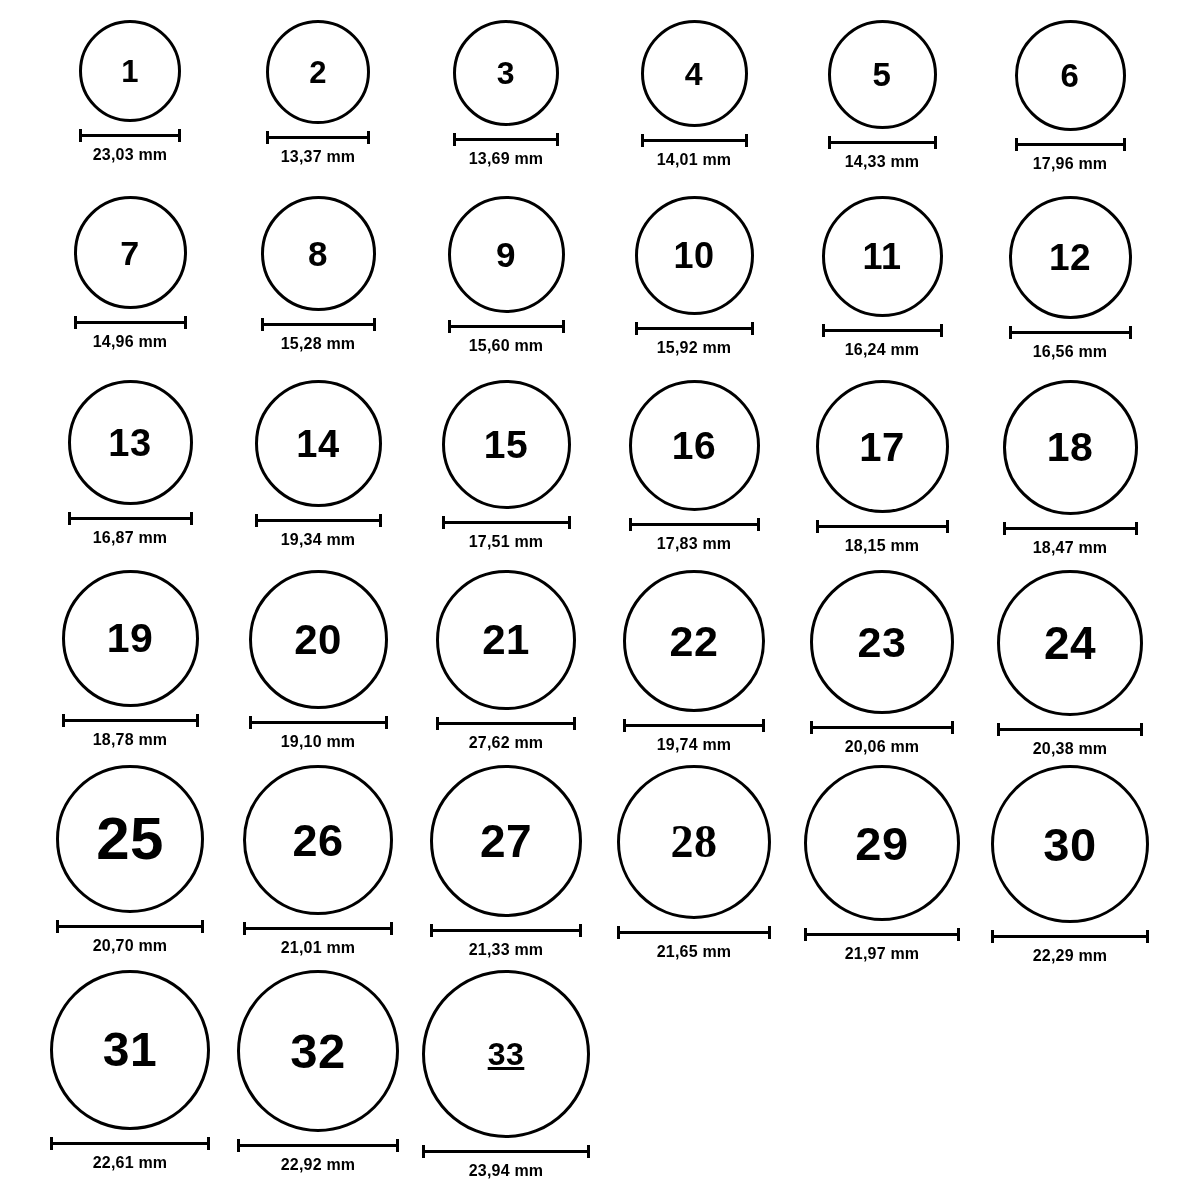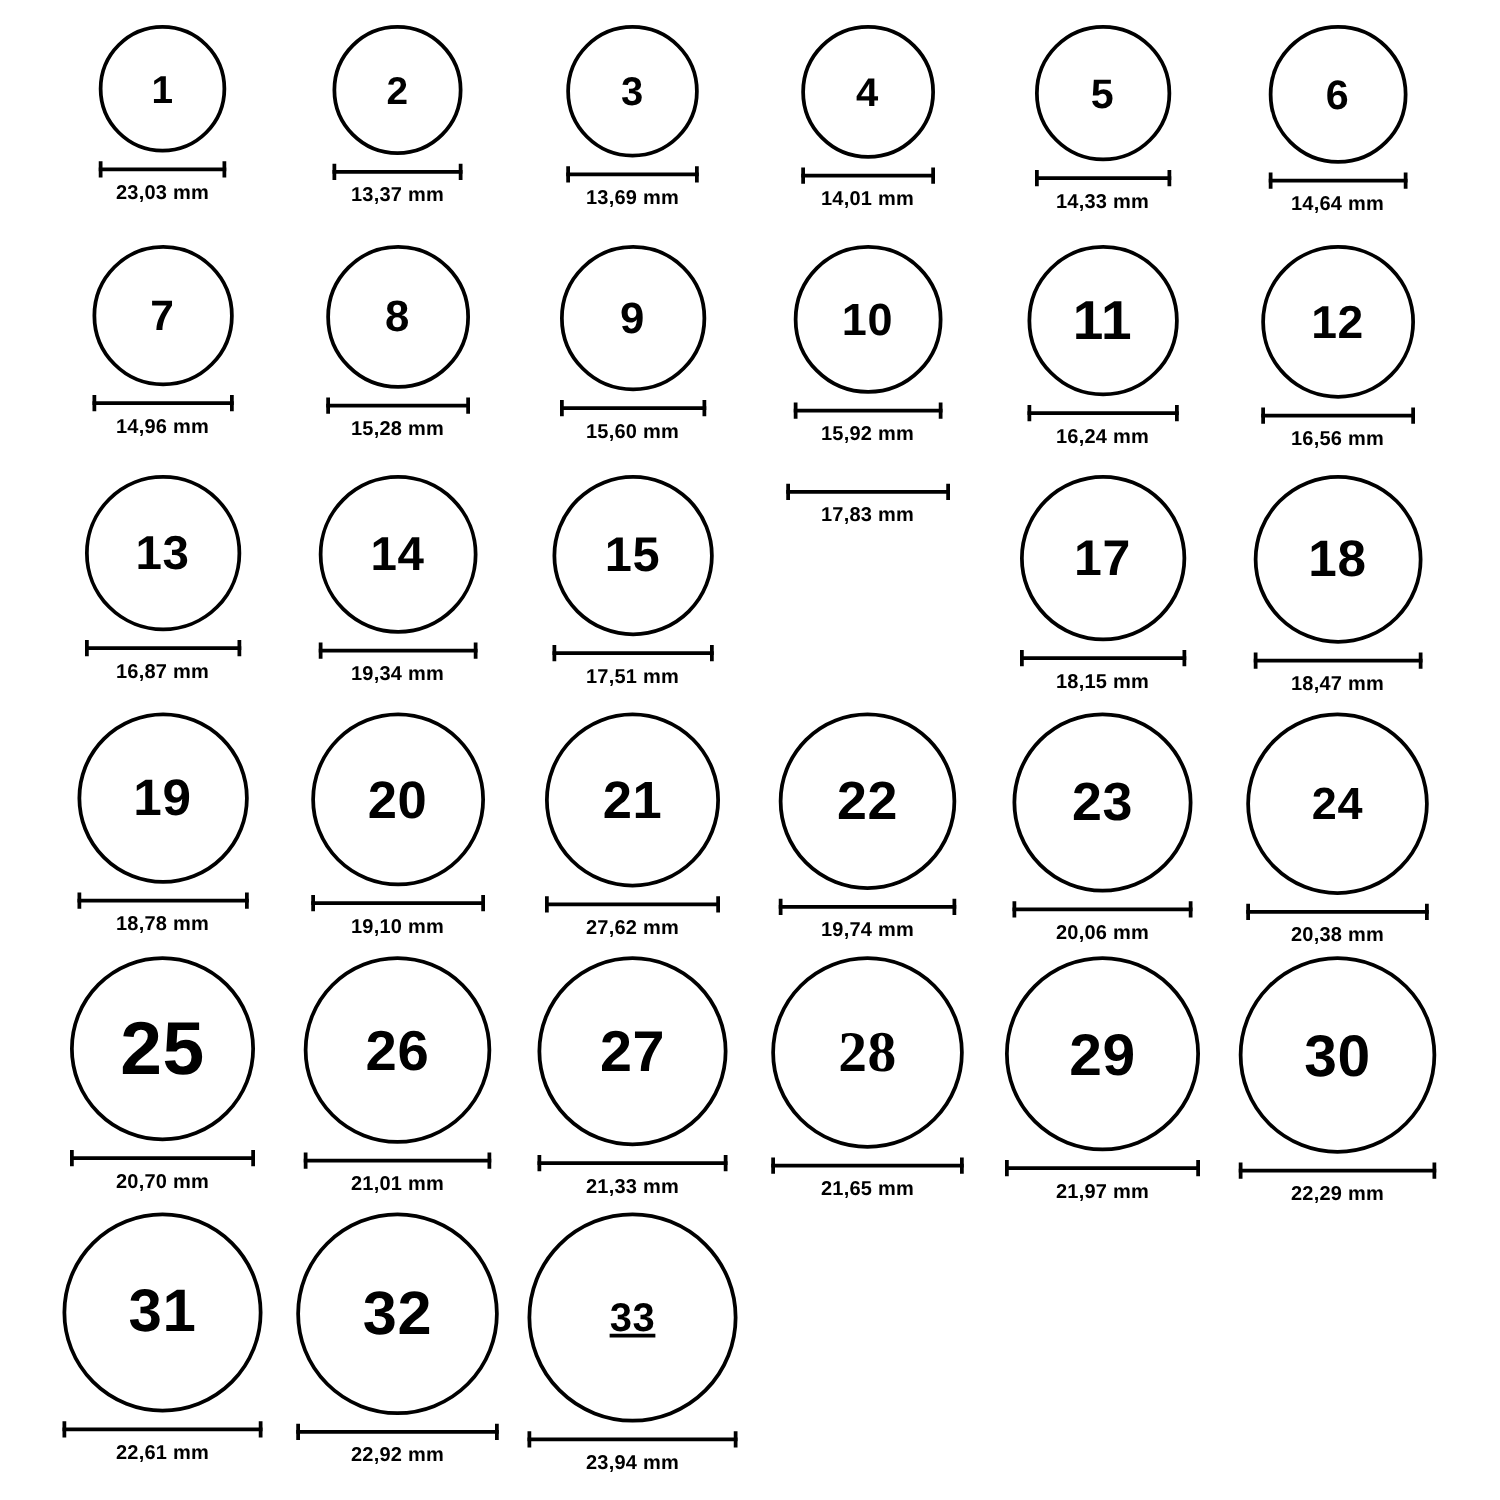--- a/index.html
+++ b/index.html
@@ -133,21 +133,21 @@
     </div>
     <div class="ring-cell" style="left: 1006px; top: 20px; width: 128px;">
       <div class="ring-circle" style="width: 111px; height: 111px;">
         <span class="ring-number" style="font-size: 33px;">6</span>
       </div>
       <div class="measure-bar" style="width: 111px;">
         <div class="rule"></div>
         <div class="cap left"></div>
         <div class="cap right"></div>
       </div>
-      <div class="measure-label">14,64 mm</div>
+      <div class="measure-label">17,96 mm</div>
     </div>
     <div class="ring-cell" style="left: 66px; top: 196px; width: 128px;">
       <div class="ring-circle" style="width: 113px; height: 113px;">
         <span class="ring-number" style="font-size: 34px;">7</span>
       </div>
       <div class="measure-bar" style="width: 113px;">
         <div class="rule"></div>
         <div class="cap left"></div>
         <div class="cap right"></div>
       </div>
@@ -181,21 +181,21 @@
       </div>
       <div class="measure-bar" style="width: 119px;">
         <div class="rule"></div>
         <div class="cap left"></div>
         <div class="cap right"></div>
       </div>
       <div class="measure-label">15,92 mm</div>
     </div>
     <div class="ring-cell" style="left: 818px; top: 196px; width: 128px;">
       <div class="ring-circle" style="width: 121px; height: 121px;">
-        <span class="ring-number" style="font-size: 44px;">11</span>
+        <span class="ring-number" style="font-size: 36px;">11</span>
       </div>
       <div class="measure-bar" style="width: 121px;">
         <div class="rule"></div>
         <div class="cap left"></div>
         <div class="cap right"></div>
       </div>
       <div class="measure-label">16,24 mm</div>
     </div>
     <div class="ring-cell" style="left: 1006px; top: 196px; width: 128px;">
       <div class="ring-circle" style="width: 123px; height: 123px;">
@@ -235,20 +235,23 @@
         <span class="ring-number" style="font-size: 39px;">15</span>
       </div>
       <div class="measure-bar" style="width: 129px;">
         <div class="rule"></div>
         <div class="cap left"></div>
         <div class="cap right"></div>
       </div>
       <div class="measure-label">17,51 mm</div>
     </div>
     <div class="ring-cell" style="left: 630px; top: 380px; width: 128px;">
+      <div class="ring-circle" style="width: 131px; height: 131px;">
+        <span class="ring-number" style="font-size: 39px;">16</span>
+      </div>
       <div class="measure-bar" style="width: 131px;">
         <div class="rule"></div>
         <div class="cap left"></div>
         <div class="cap right"></div>
       </div>
       <div class="measure-label">17,83 mm</div>
     </div>
     <div class="ring-cell" style="left: 818px; top: 380px; width: 128px;">
       <div class="ring-circle" style="width: 133px; height: 133px;">
         <span class="ring-number" style="font-size: 40px;">17</span>
@@ -321,21 +324,21 @@
       </div>
       <div class="measure-bar" style="width: 144px;">
         <div class="rule"></div>
         <div class="cap left"></div>
         <div class="cap right"></div>
       </div>
       <div class="measure-label">20,06 mm</div>
     </div>
     <div class="ring-cell" style="left: 1006px; top: 570px; width: 128px;">
       <div class="ring-circle" style="width: 146px; height: 146px;">
-        <span class="ring-number" style="font-size: 36px;">24</span>
+        <span class="ring-number" style="font-size: 46px;">24</span>
       </div>
       <div class="measure-bar" style="width: 146px;">
         <div class="rule"></div>
         <div class="cap left"></div>
         <div class="cap right"></div>
       </div>
       <div class="measure-label">20,38 mm</div>
     </div>
     <div class="ring-cell" style="left: 66px; top: 765px; width: 128px;">
       <div class="ring-circle" style="width: 148px; height: 148px;">

